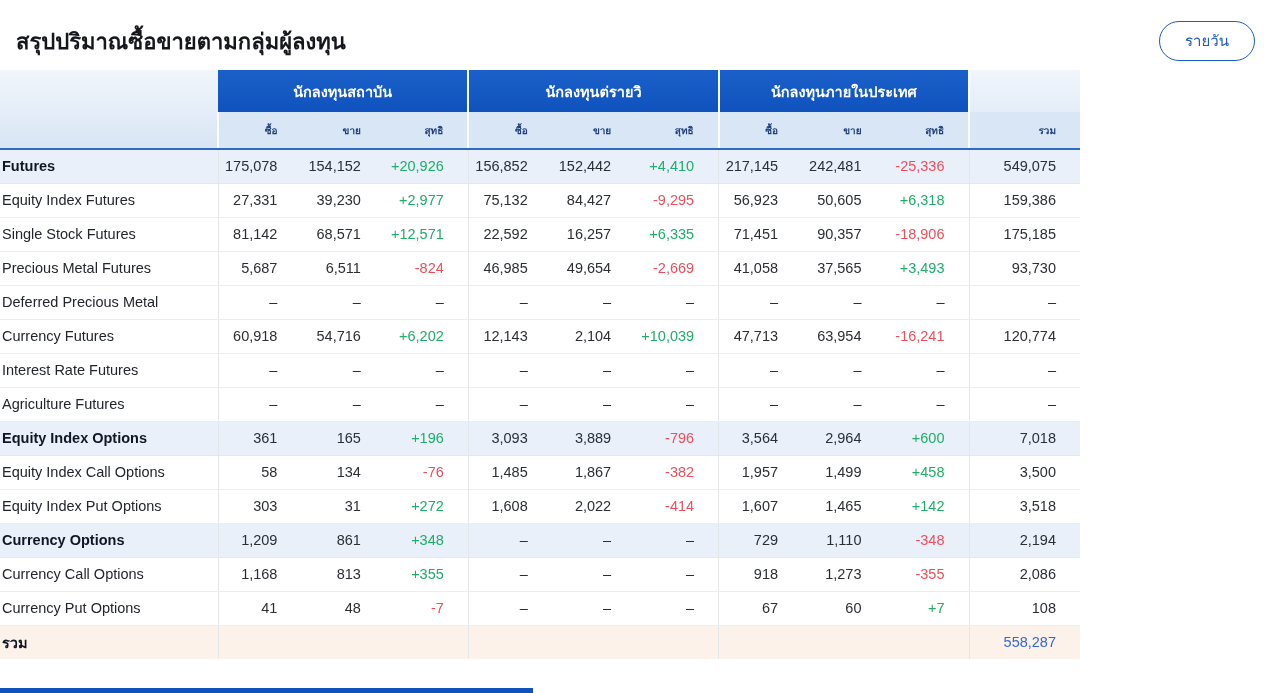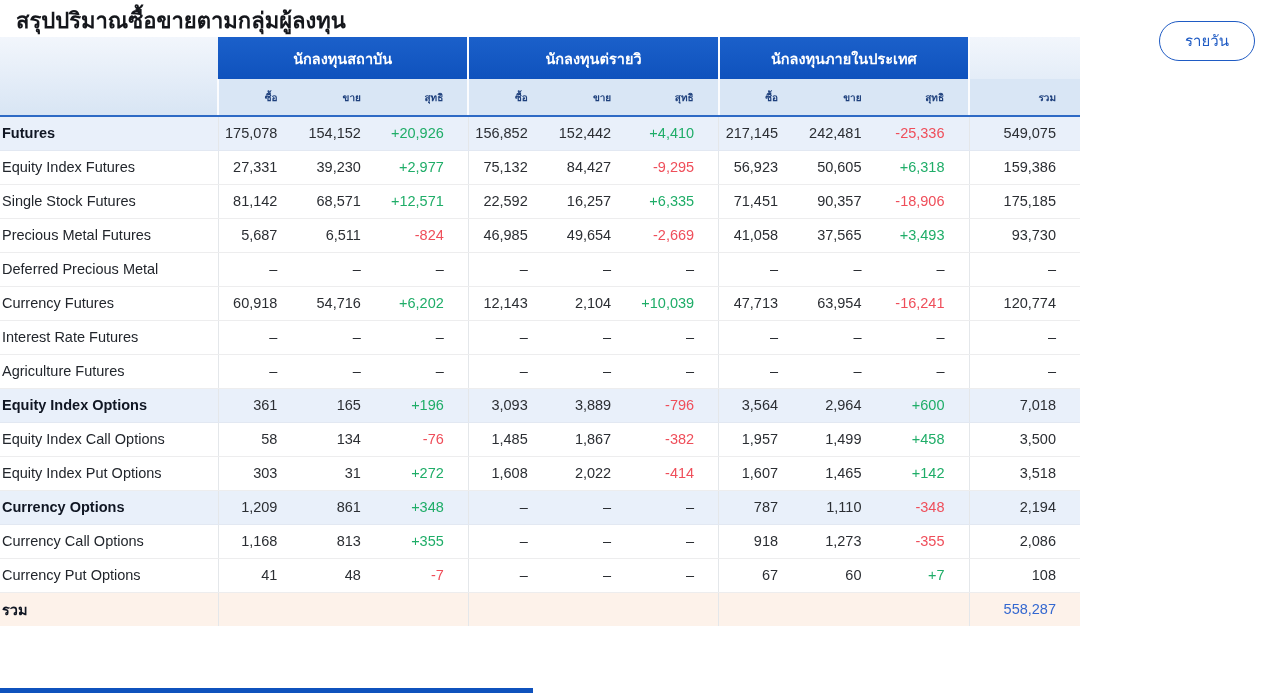--- a/index.html
+++ b/index.html
@@ -4,42 +4,42 @@
 <style>
   * { box-sizing: border-box; margin: 0; padding: 0; }
   html, body { width: 1271px; height: 693px; }
   body {
     font-family: "Liberation Sans", sans-serif;
     background: #ffffff;
     position: relative;
     overflow: hidden;
     color: #2b2e33;
   }
-  .top-area { padding: 6px 16px 0 16px; position: relative; }
+  .top-area { padding: 27px 16px 0 16px; position: relative; }
   .page-title {
     font-size: 22px; font-weight: bold; color: #15171c; line-height: 30px;
   }
   .meta-row {
     display: flex; justify-content: space-between; align-items: flex-end;
     margin-top: 10px; font-size: 14.5px; color: var(--text_gray, #6e7680);
   }
   .as-of { margin-right: 24px; }
   .daily-button {
     position: absolute; top: 21px; right: 16px;
     background: #fff;
     border: 1.6px solid var(--accent_blue, #1f5bc4);
     color: var(--accent_blue, #1f5bc4);
     border-radius: 20px;
     padding: 7px 25px;
     font-size: 15px;
     font-family: "Liberation Sans", sans-serif;
     cursor: pointer;
   }
   table.vol-table {
-    width: 1080px; margin-top: 1px;
+    width: 1080px; margin-top: 13px;
     border-collapse: collapse; table-layout: fixed;
     font-size: 14.5px;
   }
   col.label-col { width: 218px; }
   col.total-col { width: 111px; }
 
   thead th { font-weight: 600; }
   th.corner {
     background: linear-gradient(180deg, #f2f6fc 0%, #d8e5f4 100%);
     border-bottom: 2px solid var(--divider_blue, #2e6ac5);
@@ -279,21 +279,21 @@
         <td>3,518</td>
       </tr>
       <tr class="section">
         <td class="label">Currency Options</td>
         <td>1,209</td>
         <td>861</td>
         <td class="pos">+348</td>
         <td>–</td>
         <td>–</td>
         <td>–</td>
-        <td>787</td>
+        <td>729</td>
         <td>1,110</td>
         <td class="neg">-348</td>
         <td>2,194</td>
       </tr>
       <tr class="sub">
         <td class="label">Currency Call Options</td>
         <td>1,168</td>
         <td>813</td>
         <td class="pos">+355</td>
         <td>–</td>

